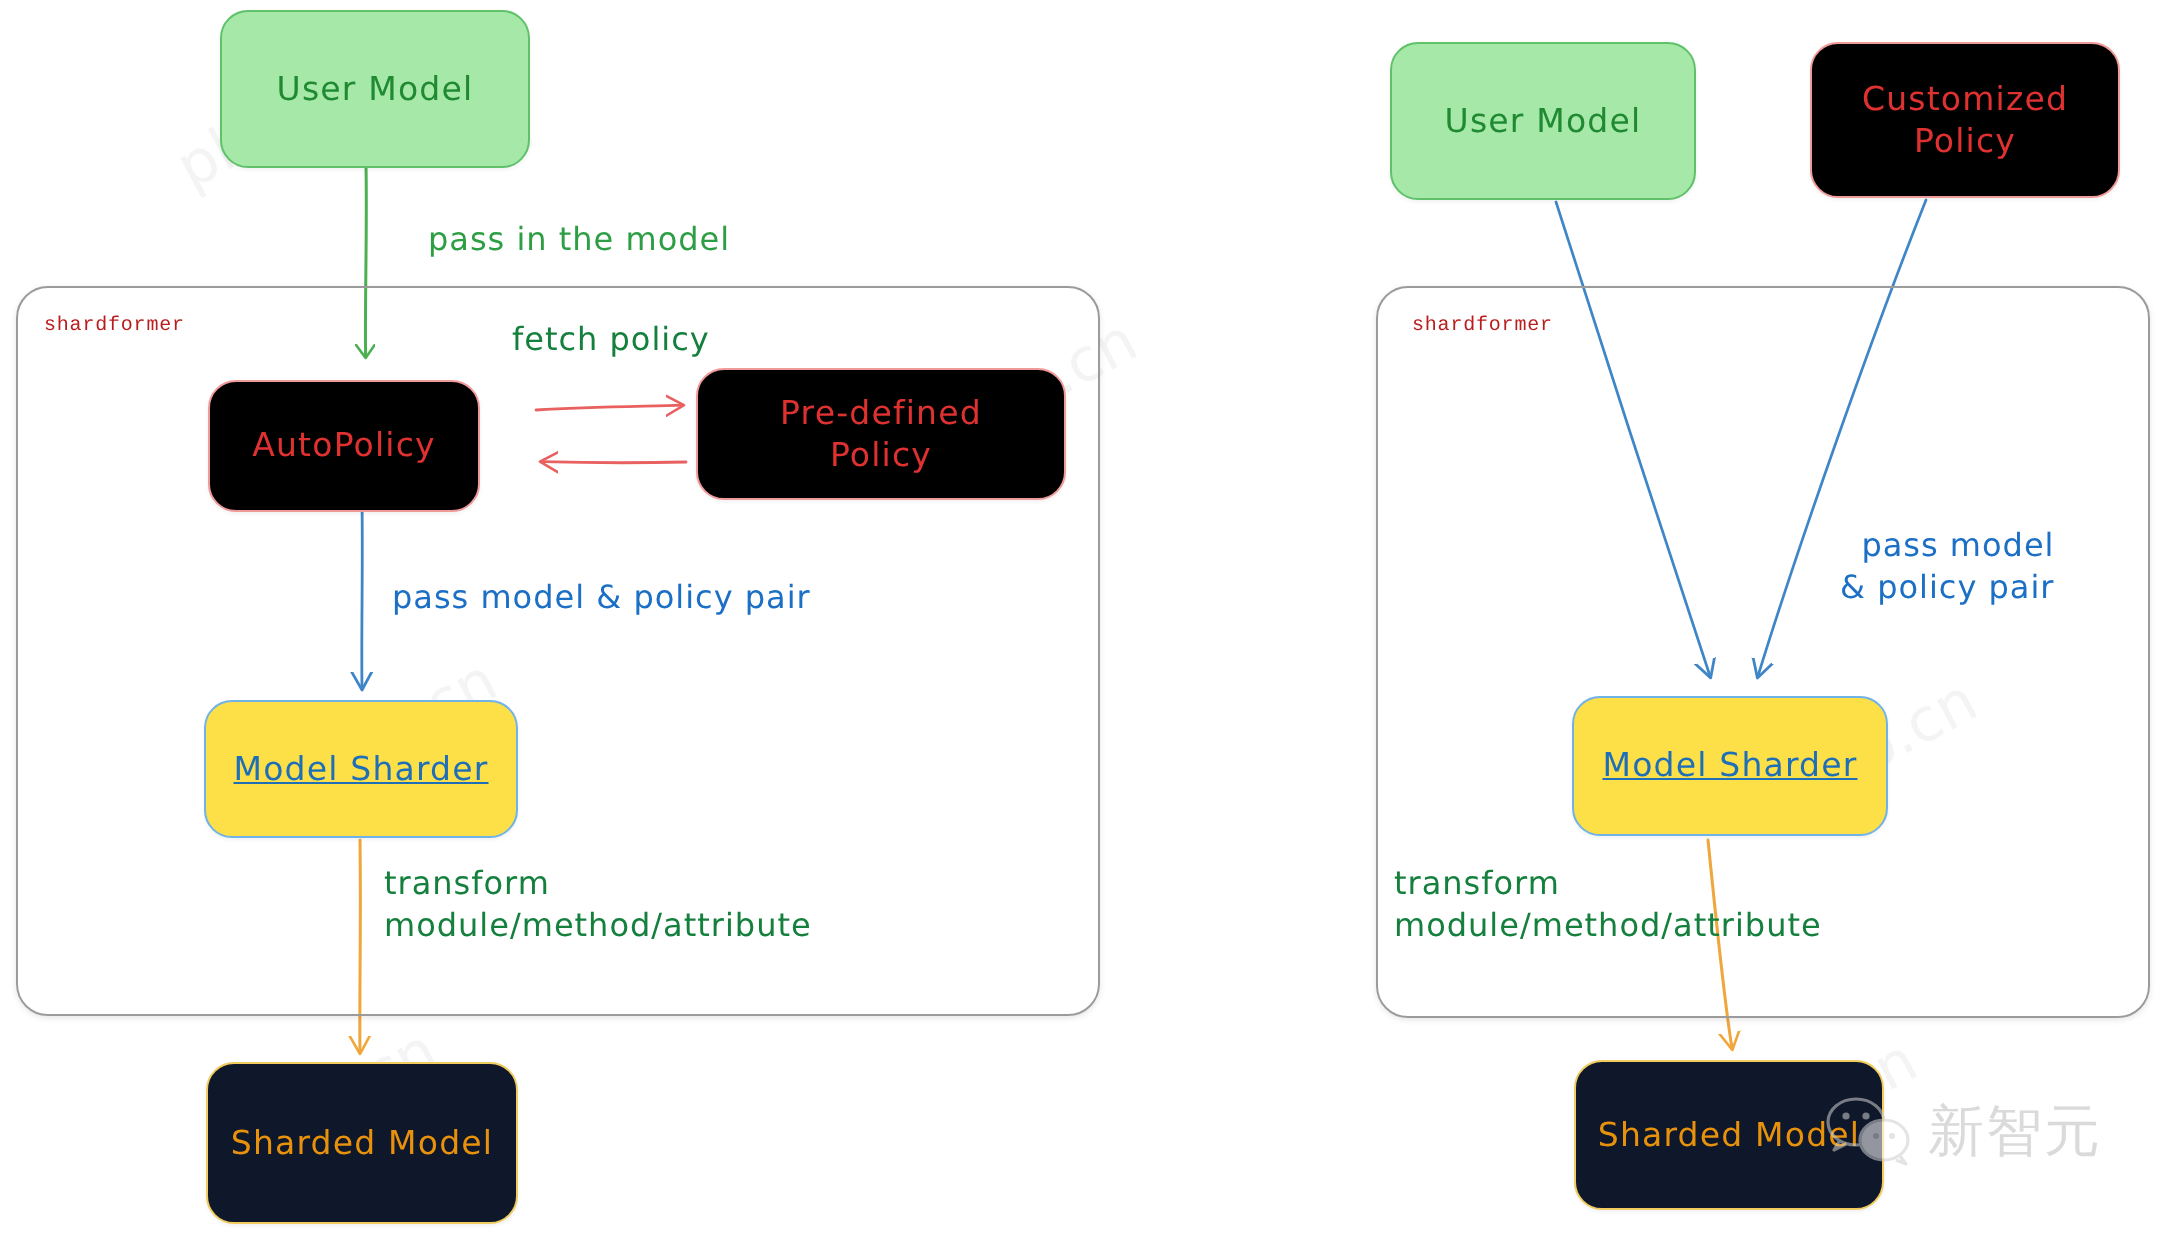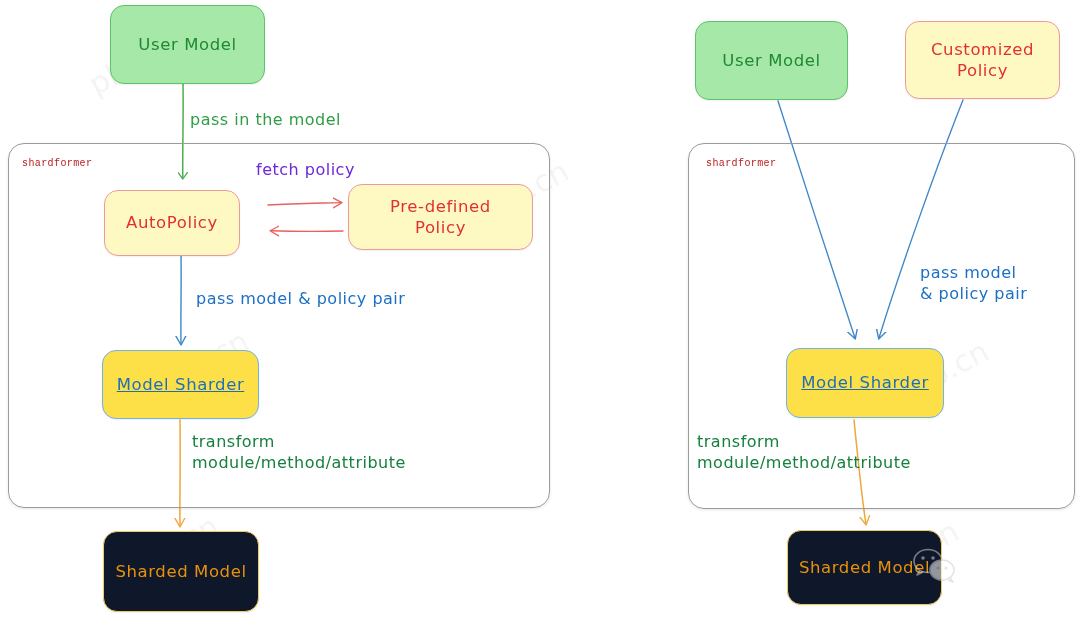--- a/index.html
+++ b/index.html
@@ -36,21 +36,21 @@
     line-height: 1.28;
     white-space: pre-line;
     box-shadow: 0 1px 2px rgba(0,0,0,0.06);
   }
   .node.green {
     background: #a5e8a8;
     border-color: #5fc26a;
     color: #1f8a32;
   }
   .node.red {
-    background: #fef9c3;
+    background: #000000;
     border-color: #f09a9a;
     color: #e03131;
   }
   .node.blue {
     background: #fde047;
     border-color: #6fb3e8;
     color: #1f6fb8;
     text-decoration: underline;
   }
   .node.yellow {
@@ -74,23 +74,23 @@
     color: #b91c1c;
   }
   .edge-label {
     position: absolute;
     font-family: "DejaVu Sans", sans-serif;
     font-size: 16px;
     letter-spacing: 0.5px;
     line-height: 1.32;
     white-space: pre-line;
   }
-  .lbl-green { color: #2e9e45; }
-  .lbl-red   { color: #6d28d9; }
-  .lbl-blue  { color: #1b6fc4; }
+  .lbl-green { color: #2e9e45; margin-left: 24px; }
+  .lbl-red   { color: #15803d; }
+  .lbl-blue  { color: #1b6fc4; text-align: right; }
   .lbl-orange{ color: #15803d; }
 
   
   #watermark {
     position: absolute;
     left: 912px;
     top: 538px;
     width: 140px;
     height: 56px;
     display: flex;
@@ -205,13 +205,14 @@
       <ellipse cx="16" cy="15" rx="14" ry="11.5" fill="none" stroke="#cfcfcf" stroke-width="1.6"></ellipse>
       <path d="M8,24 L5,29 L11,26" fill="none" stroke="#cfcfcf" stroke-width="1.6" stroke-linejoin="round"></path>
       <circle cx="11" cy="12" r="1.8" fill="#cfcfcf"></circle>
       <circle cx="21" cy="12" r="1.8" fill="#cfcfcf"></circle>
       <ellipse cx="30" cy="24" rx="12" ry="10" fill="#ffffff" stroke="#cfcfcf" stroke-width="1.6"></ellipse>
       <path d="M38,32 L41,36 L36,34" fill="none" stroke="#cfcfcf" stroke-width="1.6" stroke-linejoin="round"></path>
       <circle cx="26" cy="22" r="1.5" fill="#cfcfcf"></circle>
       <circle cx="34" cy="22" r="1.5" fill="#cfcfcf"></circle>
     </svg>
   </span>
+  <span class="wm-text">新智元</span>
 </div>
 
 </body></html>

